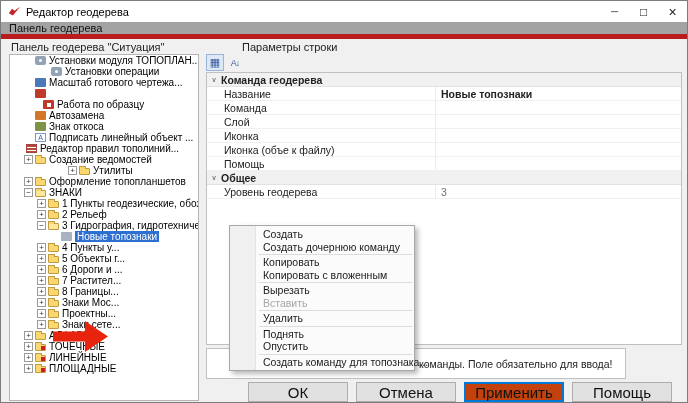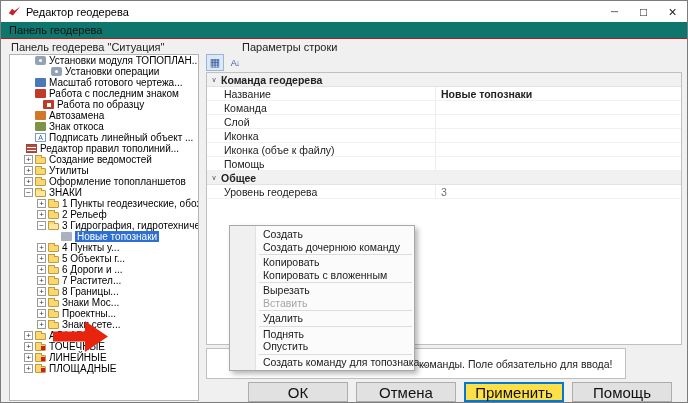--- a/index.html
+++ b/index.html
@@ -13,22 +13,22 @@
   .title-icon { width: 13px; height: 13px; margin: 0 5px 0 7px; flex: none; }
   .title-text { font-size: 11px; color: #000; }
   .controls { position: absolute; right: 0; top: 0; height: 21px; display: flex; }
   .ctrl { width: 29px; height: 21px; display: flex; align-items: center; justify-content: center;
     font-size: 10px; color: #222; }
   .ctrl[data-name="minimize-button"]::before { content: "─"; }
   .ctrl[data-name="maximize-button"]::before { content: "□"; font-size: 12px; }
   .ctrl[data-name="close-button"]::before { content: "×"; font-size: 14px; }
 
   
-  .menubar { position: absolute; left: 0; top: 21px; right: 0; height: 17px; background: #0f766e;
-    border-bottom: 1px solid #b91c1c; display: flex; align-items: center; }
+  .menubar { position: absolute; left: 0; top: 21px; right: 0; height: 17px; background: #a3a3a3;
+    border-bottom: 5px solid #b91c1c; display: flex; align-items: center; }
   .menu-top-item { padding: 0 8px; height: 100%; display: flex; align-items: center; color: #111; }
 
   .panel-caption { position: absolute; color: #222; font-size: 11px; white-space: nowrap; }
 
   
   .tree-box { position: absolute; left: 8px; top: 53px; width: 190px; height: 347px;
     background: #fff; border: 1px solid #b4b4b4; overflow: hidden; }
   .tree-row { display: flex; align-items: center; height: 11px; white-space: nowrap;
     font-size: 10px; color: #000; }
   .exp { width: 9px; height: 9px; border: 1px solid #9a9a9a; background: #fff; flex: none;
@@ -91,21 +91,21 @@
   
   .prop-desc { position: absolute; left: 205px; top: 347px; width: 420px; height: 31px;
     background: #fff; border: 1px solid #c0c0c0; }
   .desc-text { position: absolute; left: 212px; top: 9px; font-size: 10.5px; color: #222;
     white-space: nowrap; }
 
   
   .btn { position: absolute; top: 381px; width: 100px; height: 20px; background: #e1e1e1;
     border: 1px solid #adadad; font-size: 15px; color: #111; display: flex; align-items: center;
     justify-content: center; }
-  .btn.default { background: #fde047; border: 1px solid #0078d7; box-shadow: inset 0 0 0 1px #0078d7; }
+  .btn.default { background: #c2410c; border: 1px solid #0078d7; box-shadow: inset 0 0 0 1px #0078d7; }
 
   
   .context-menu { position: absolute; left: 228px; top: 224px; width: 186px; background: #fbfbfb;
     border: 1px solid #a8a8a8; box-shadow: 3px 3px 5px rgba(0,0,0,.28); padding: 2px 0; z-index: 50; }
   .context-menu::before { content: ""; position: absolute; left: 0; top: 0; bottom: 0; width: 25px;
     background: #f0f0f0; border-right: 1px solid #e2e2e2; }
   .menu-item { position: relative; height: 12.5px; line-height: 12.5px; padding-left: 33px;
     font-size: 10.5px; color: #1a1a1a; white-space: nowrap; }
   .menu-item.disabled { color: #a6a6a6; }
   .menu-sep { position: relative; height: 3px; margin-left: 29px; margin-right: 2px;
@@ -152,21 +152,20 @@
         <span class="tree-label" data-name="tree-item-label">Установки операции</span>
       </div>
       <div class="tree-row" data-name="tree-item" style="padding-left: 14px;">
         <span class="exp-spacer" data-name="indent-spacer"></span>
         <span class="ic scale-icon" data-name="scale-icon"></span>
         <span class="tree-label" data-name="tree-item-label">Масштаб готового чертежа...</span>
       </div>
       <div class="tree-row" data-name="tree-item" style="padding-left: 14px;">
         <span class="exp-spacer" data-name="indent-spacer"></span>
         <span class="ic sign-icon" data-name="sign-icon"></span>
-        <span class="tree-label" data-name="tree-item-label">Работа с последним знаком</span>
       </div>
       <div class="tree-row" data-name="tree-item" style="padding-left: 22px;">
         <span class="exp-spacer" data-name="indent-spacer"></span>
         <span class="ic pattern-icon" data-name="pattern-icon"></span>
         <span class="tree-label" data-name="tree-item-label">Работа по образцу</span>
       </div>
       <div class="tree-row" data-name="tree-item" style="padding-left: 14px;">
         <span class="exp-spacer" data-name="indent-spacer"></span>
         <span class="ic autoreplace-icon" data-name="autoreplace-icon"></span>
         <span class="tree-label" data-name="tree-item-label">Автозамена</span>
@@ -184,21 +183,21 @@
       <div class="tree-row" data-name="tree-item" style="padding-left: 5px;">
         <span class="exp-spacer" data-name="indent-spacer"></span>
         <span class="ic rules-icon" data-name="rules-icon"></span>
         <span class="tree-label" data-name="tree-item-label">Редактор правил тополиний...</span>
       </div>
       <div class="tree-row" data-name="tree-item" style="padding-left: 14px;">
         <span class="exp plus" data-name="expand-icon"></span>
         <span class="ic folder-icon" data-name="folder-icon"></span>
         <span class="tree-label" data-name="tree-item-label">Создание ведомостей</span>
       </div>
-      <div class="tree-row" data-name="tree-item" style="padding-left: 14px;">
+      <div class="tree-row" data-name="tree-item" style="padding-left: 14px; margin-left: 44px;">
         <span class="exp plus" data-name="expand-icon"></span>
         <span class="ic folder-icon" data-name="folder-icon"></span>
         <span class="tree-label" data-name="tree-item-label">Утилиты</span>
       </div>
       <div class="tree-row" data-name="tree-item" style="padding-left: 14px;">
         <span class="exp plus" data-name="expand-icon"></span>
         <span class="ic folder-icon" data-name="folder-icon"></span>
         <span class="tree-label" data-name="tree-item-label">Оформление топопланшетов</span>
       </div>
       <div class="tree-row" data-name="tree-item" style="padding-left: 14px;">

